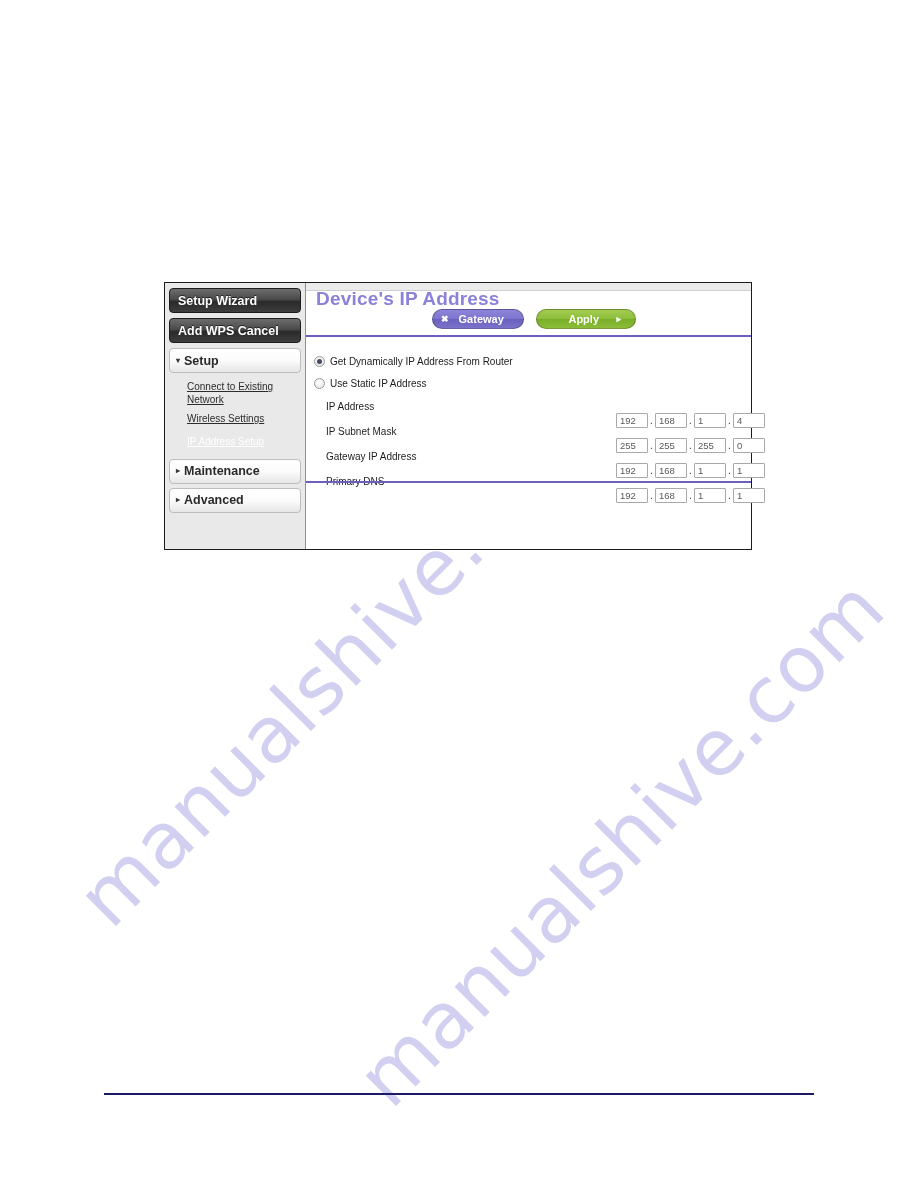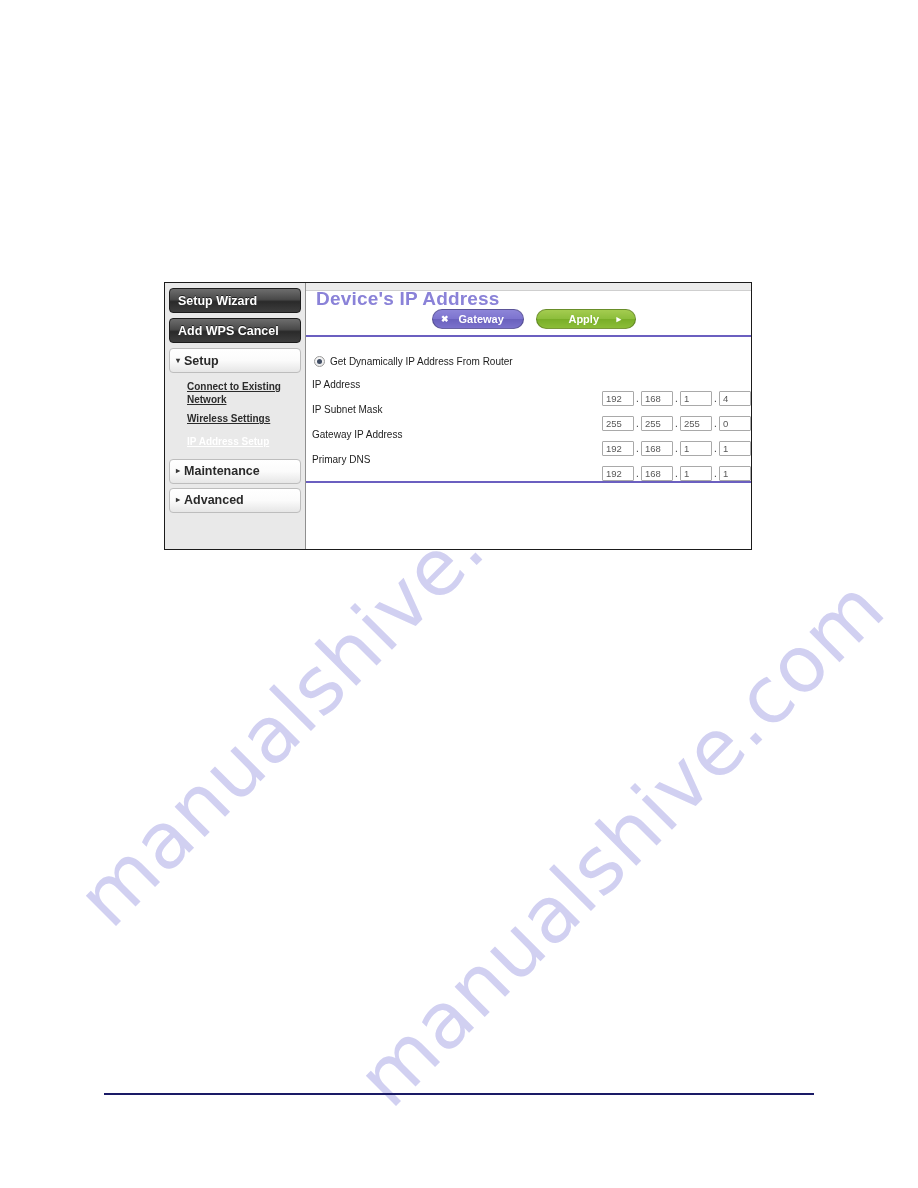--- a/index.html
+++ b/index.html
@@ -91,21 +91,20 @@
     box-sizing: border-box;
   }
   .tri {
     font-size: 8px;
     color: #3a3a3a;
     margin-right: 4px;
     line-height: 1;
   }
   #submenu {
     padding: 4px 0 4px 0;
-    font-weight: bold;
   }
   .sub-item {
     font-size: 10px;
     color: #2c2c2c;
     text-decoration: underline;
     line-height: 12.5px;
     padding: 0 0 0 18px;
     margin-bottom: 7px;
     cursor: pointer;
   }
@@ -231,21 +230,20 @@
     color: #1d1d1d;
   }
 
   .field-row {
     display: flex;
     align-items: center;
     height: 17px;
     margin-bottom: 8px;
     padding-left: 20px;
     box-sizing: border-box;
-    justify-content: flex-end;
   }
   .field-label {
     font-size: 10px;
     color: #1d1d1d;
     flex: 0 0 auto;
     width: 290px;
   }
   .octets {
     display: flex;
     align-items: center;
@@ -347,20 +345,24 @@
 
     <div id="divider-top"></div>
 
     <div id="form-area">
 
       <div class="radio-row">
         <span class="radio checked"></span>
         <span class="radio-label">Get Dynamically IP Address From Router</span>
       </div>
 
+      <div class="radio-row">
+        <span class="radio"></span>
+        <span class="radio-label">Use Static IP Address</span>
+      </div>
 
       <div class="field-row">
         <span class="field-label">IP Address</span>
         <span class="octets">
           <input class="octet" value="192" style="">
           <span class="dot">.</span>
           <input class="octet" value="168" style="">
           <span class="dot">.</span>
           <input class="octet" value="1" style="">
           <span class="dot">.</span>

